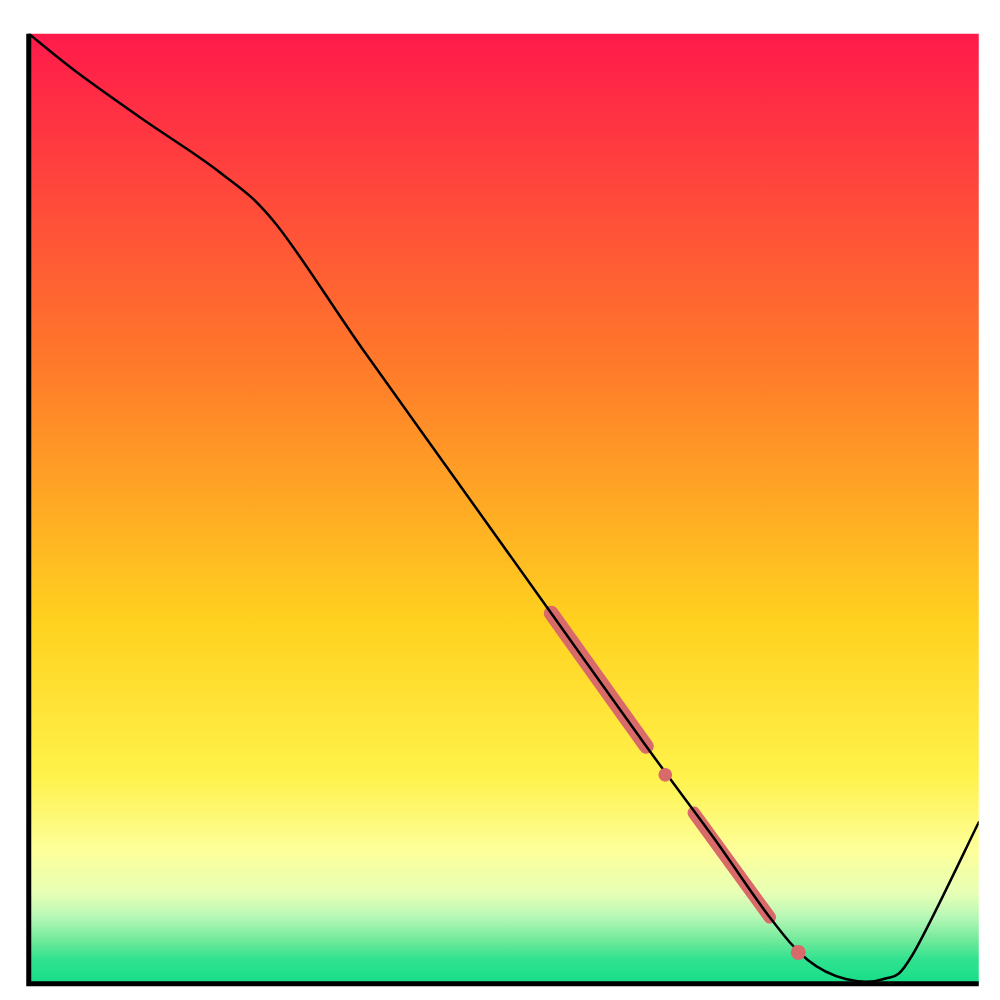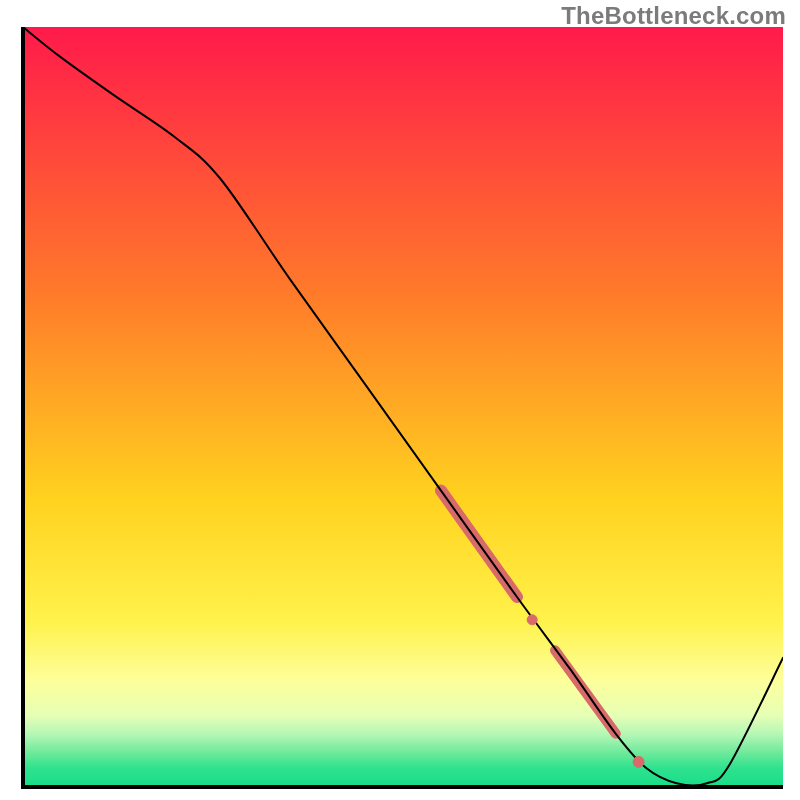--- a/index.html
+++ b/index.html
@@ -33,21 +33,20 @@
     top: 0;
     width: 800px;
     height: 800px;
   }
 </style>
 </head>
 <body>
 
 <div class="stage">
 
-  <div class="watermark">TheBottleneck.com</div>
 
   <svg class="plot" viewBox="0 0 800 800" preserveAspectRatio="none">
     <defs>
       <linearGradient id="bg-grad" x1="0" y1="0" x2="0" y2="1">
           <stop offset="0%" stop-color="#ff1a4b"></stop>
           <stop offset="35%" stop-color="#ff7a2a"></stop>
           <stop offset="62%" stop-color="#ffd21f"></stop>
           <stop offset="78%" stop-color="#fff24a"></stop>
           <stop offset="86%" stop-color="#fdff9a"></stop>
           <stop offset="90.5%" stop-color="#e7ffb5"></stop>

